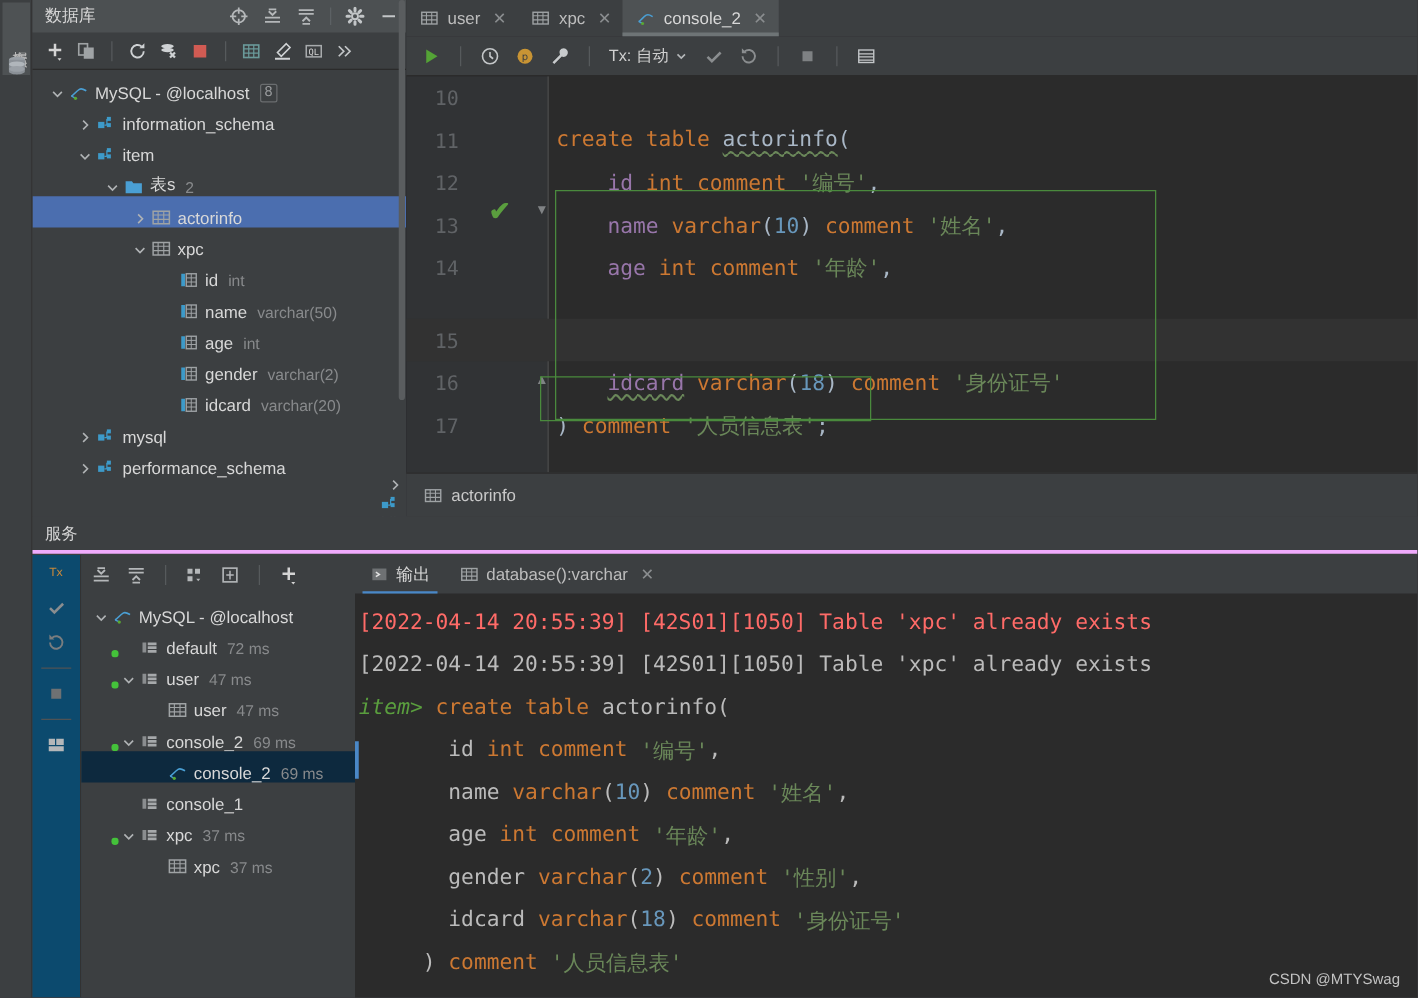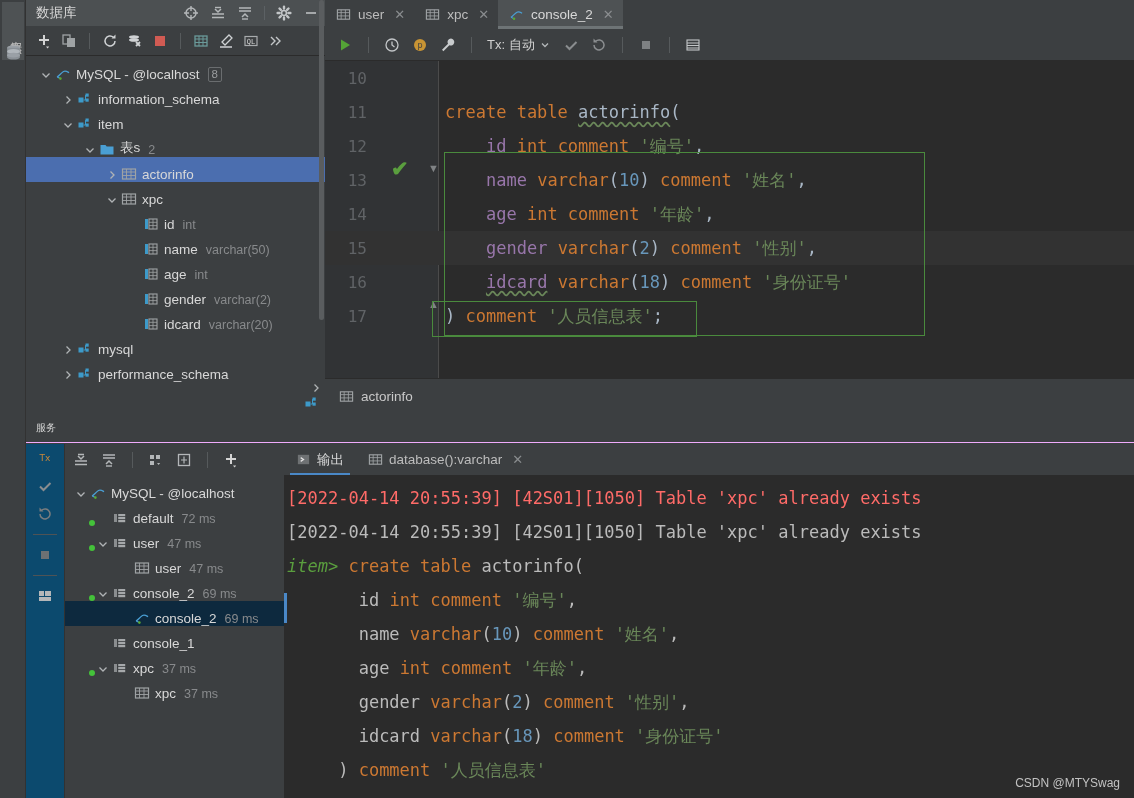--- a/index.html
+++ b/index.html
@@ -114,21 +114,21 @@
     background: #313335;
   }
   .gutter-sep {
     position: absolute; left: 113px; top: 0; width: 1px; height: 100%; background: #4b4b4b;
   }
   .cline {
     position: relative; height: 34px; display: flex; align-items: center;
     font-family: "DejaVu Sans Mono", monospace; font-size: 17px;
     white-space: pre;
   }
-  .cline.hl { background: #323232; }
+  .cline.hl { background: #323232; margin-top: 24px; }
   .lnum {
     position: absolute; left: 0; width: 42px; text-align: right;
     color: #606366; font-family: "DejaVu Sans Mono", monospace; font-size: 16px;
   }
   .ctext { position: absolute; left: 120px; }
   .kw { color: #cc7832; }
   .ident { color: #a9b7c6; }
   .col { color: #9876aa; }
   .num { color: #6897bb; }
   .str { color: #6a8759; }
@@ -156,21 +156,21 @@
     font-size: 13.5px; color: #c9c9c9; height: 100%;
   }
 
   
   .servicespanel {
     position: absolute; left: 26px; top: 413px; width: 1108px; height: 385px;
     background: #3c3f41;
   }
   .svc-header {
     height: 30px; display: flex; align-items: center; padding-left: 10px;
-    font-size: 10px; color: #d6d6d6; border-bottom: 1px solid #f0abfc;
+    font-size: 13px; color: #d6d6d6; border-bottom: 3px solid #f0abfc;
   }
   .svc-body { position: absolute; top: 31px; left: 0; right: 0; bottom: 0; display: flex; }
   .svc-vtools {
     width: 39px; background: #0c4a6e; display: flex; flex-direction: column;
     align-items: center; padding-top: 6px; gap: 12px; border-right: 1px solid #323232;
   }
   .svc-hsep { width: 24px; height: 1px; background: #4f5355; }
   .svc-tree-col { width: 219px; background: #3c3f41; position: relative; }
   .svc-tree-toolbar {
     height: 31px; display: flex; align-items: center; gap: 12px; padding-left: 8px;
@@ -527,21 +527,21 @@
 
     <div class="code">
       <div class="gutter"></div>
       <div class="gutter-sep"></div>
       <div id="code-lines">
           <div class="cline"><span class="lnum">10</span><span class="ctext"></span></div>
           <div class="cline"><span class="lnum">11</span><span class="ctext"><span class="kw">create table </span><span class="ident wavy">actorinfo</span><span class="plain">(</span></span></div>
           <div class="cline"><span class="lnum">12</span><span class="ctext"><span class="plain">    </span><span class="col">id</span><span class="plain"> </span><span class="kw">int comment </span><span class="str">'编号'</span><span class="plain">,</span></span></div>
           <div class="cline"><span class="lnum">13</span><span class="ctext"><span class="plain">    </span><span class="col">name</span><span class="plain"> </span><span class="kw">varchar</span><span class="plain">(</span><span class="num">10</span><span class="plain">) </span><span class="kw">comment </span><span class="str">'姓名'</span><span class="plain">,</span></span></div>
           <div class="cline"><span class="lnum">14</span><span class="ctext"><span class="plain">    </span><span class="col">age</span><span class="plain"> </span><span class="kw">int comment </span><span class="str">'年龄'</span><span class="plain">,</span></span></div>
-          <div class="cline hl"><span class="lnum">15</span><span class="ctext"><span class="plain">    </span><span class="col">gender</span><span class="plain"> </span><span class="kw">varchar</span><span class="plain">(</span><span class="num">2</span><span class="plain">) </span><span class="kw">comment </span><span class="str">'性别'</span><span class="plain">,</span></span></div>
+          <div class="cline hl"><span class="lnum">15</span></div>
           <div class="cline"><span class="lnum">16</span><span class="ctext"><span class="plain">    </span><span class="col wavy">idcard</span><span class="plain"> </span><span class="kw">varchar</span><span class="plain">(</span><span class="num">18</span><span class="plain">) </span><span class="kw">comment </span><span class="str">'身份证号'</span></span></div>
           <div class="cline"><span class="lnum">17</span><span class="ctext"><span class="plain">) </span><span class="kw">comment </span><span class="str">'人员信息表'</span><span class="plain">;</span></span></div>
         </div>
       <div class="checkmark">✔</div>
       <div class="foldmark" style="top:101px;">▼</div>
       <div class="foldmark" style="top:237px;">▲</div>
       <div class="greenbox" style="left:119px; top:91px; width:481px; height:184px;"></div>
       <div class="greenbox" style="left:107px; top:240px; width:265px; height:36px;"></div>
     </div>
 

